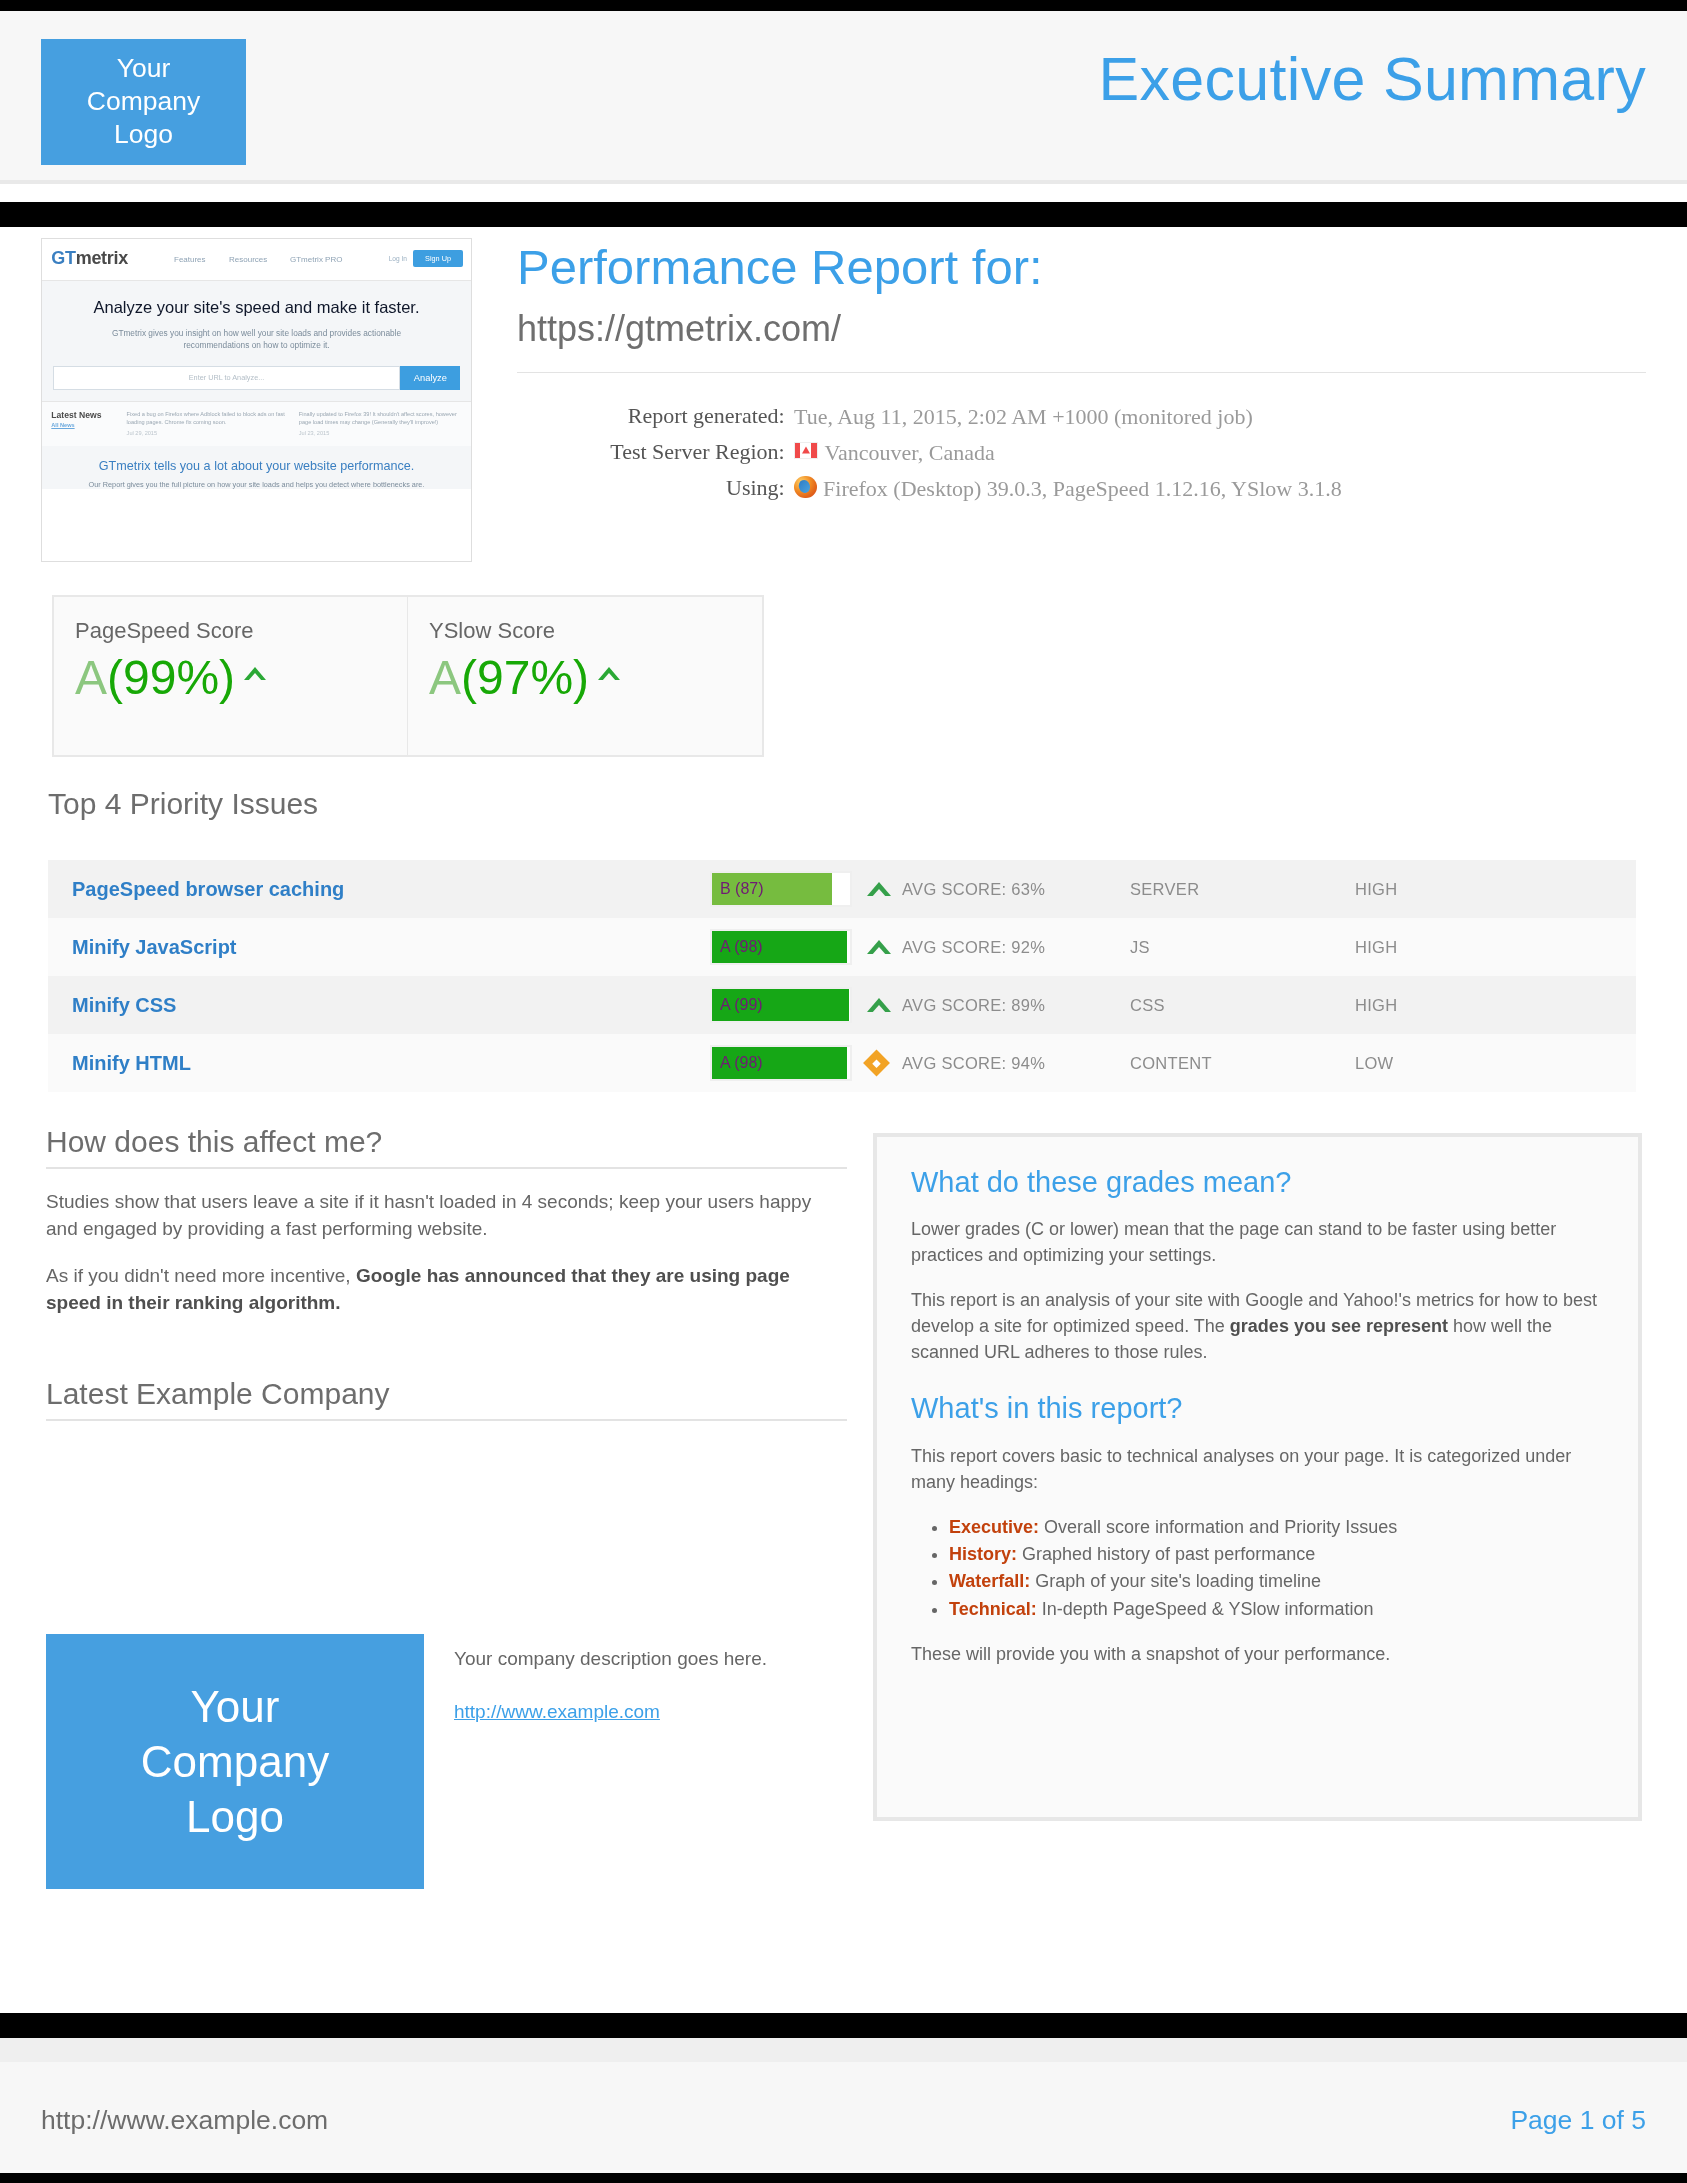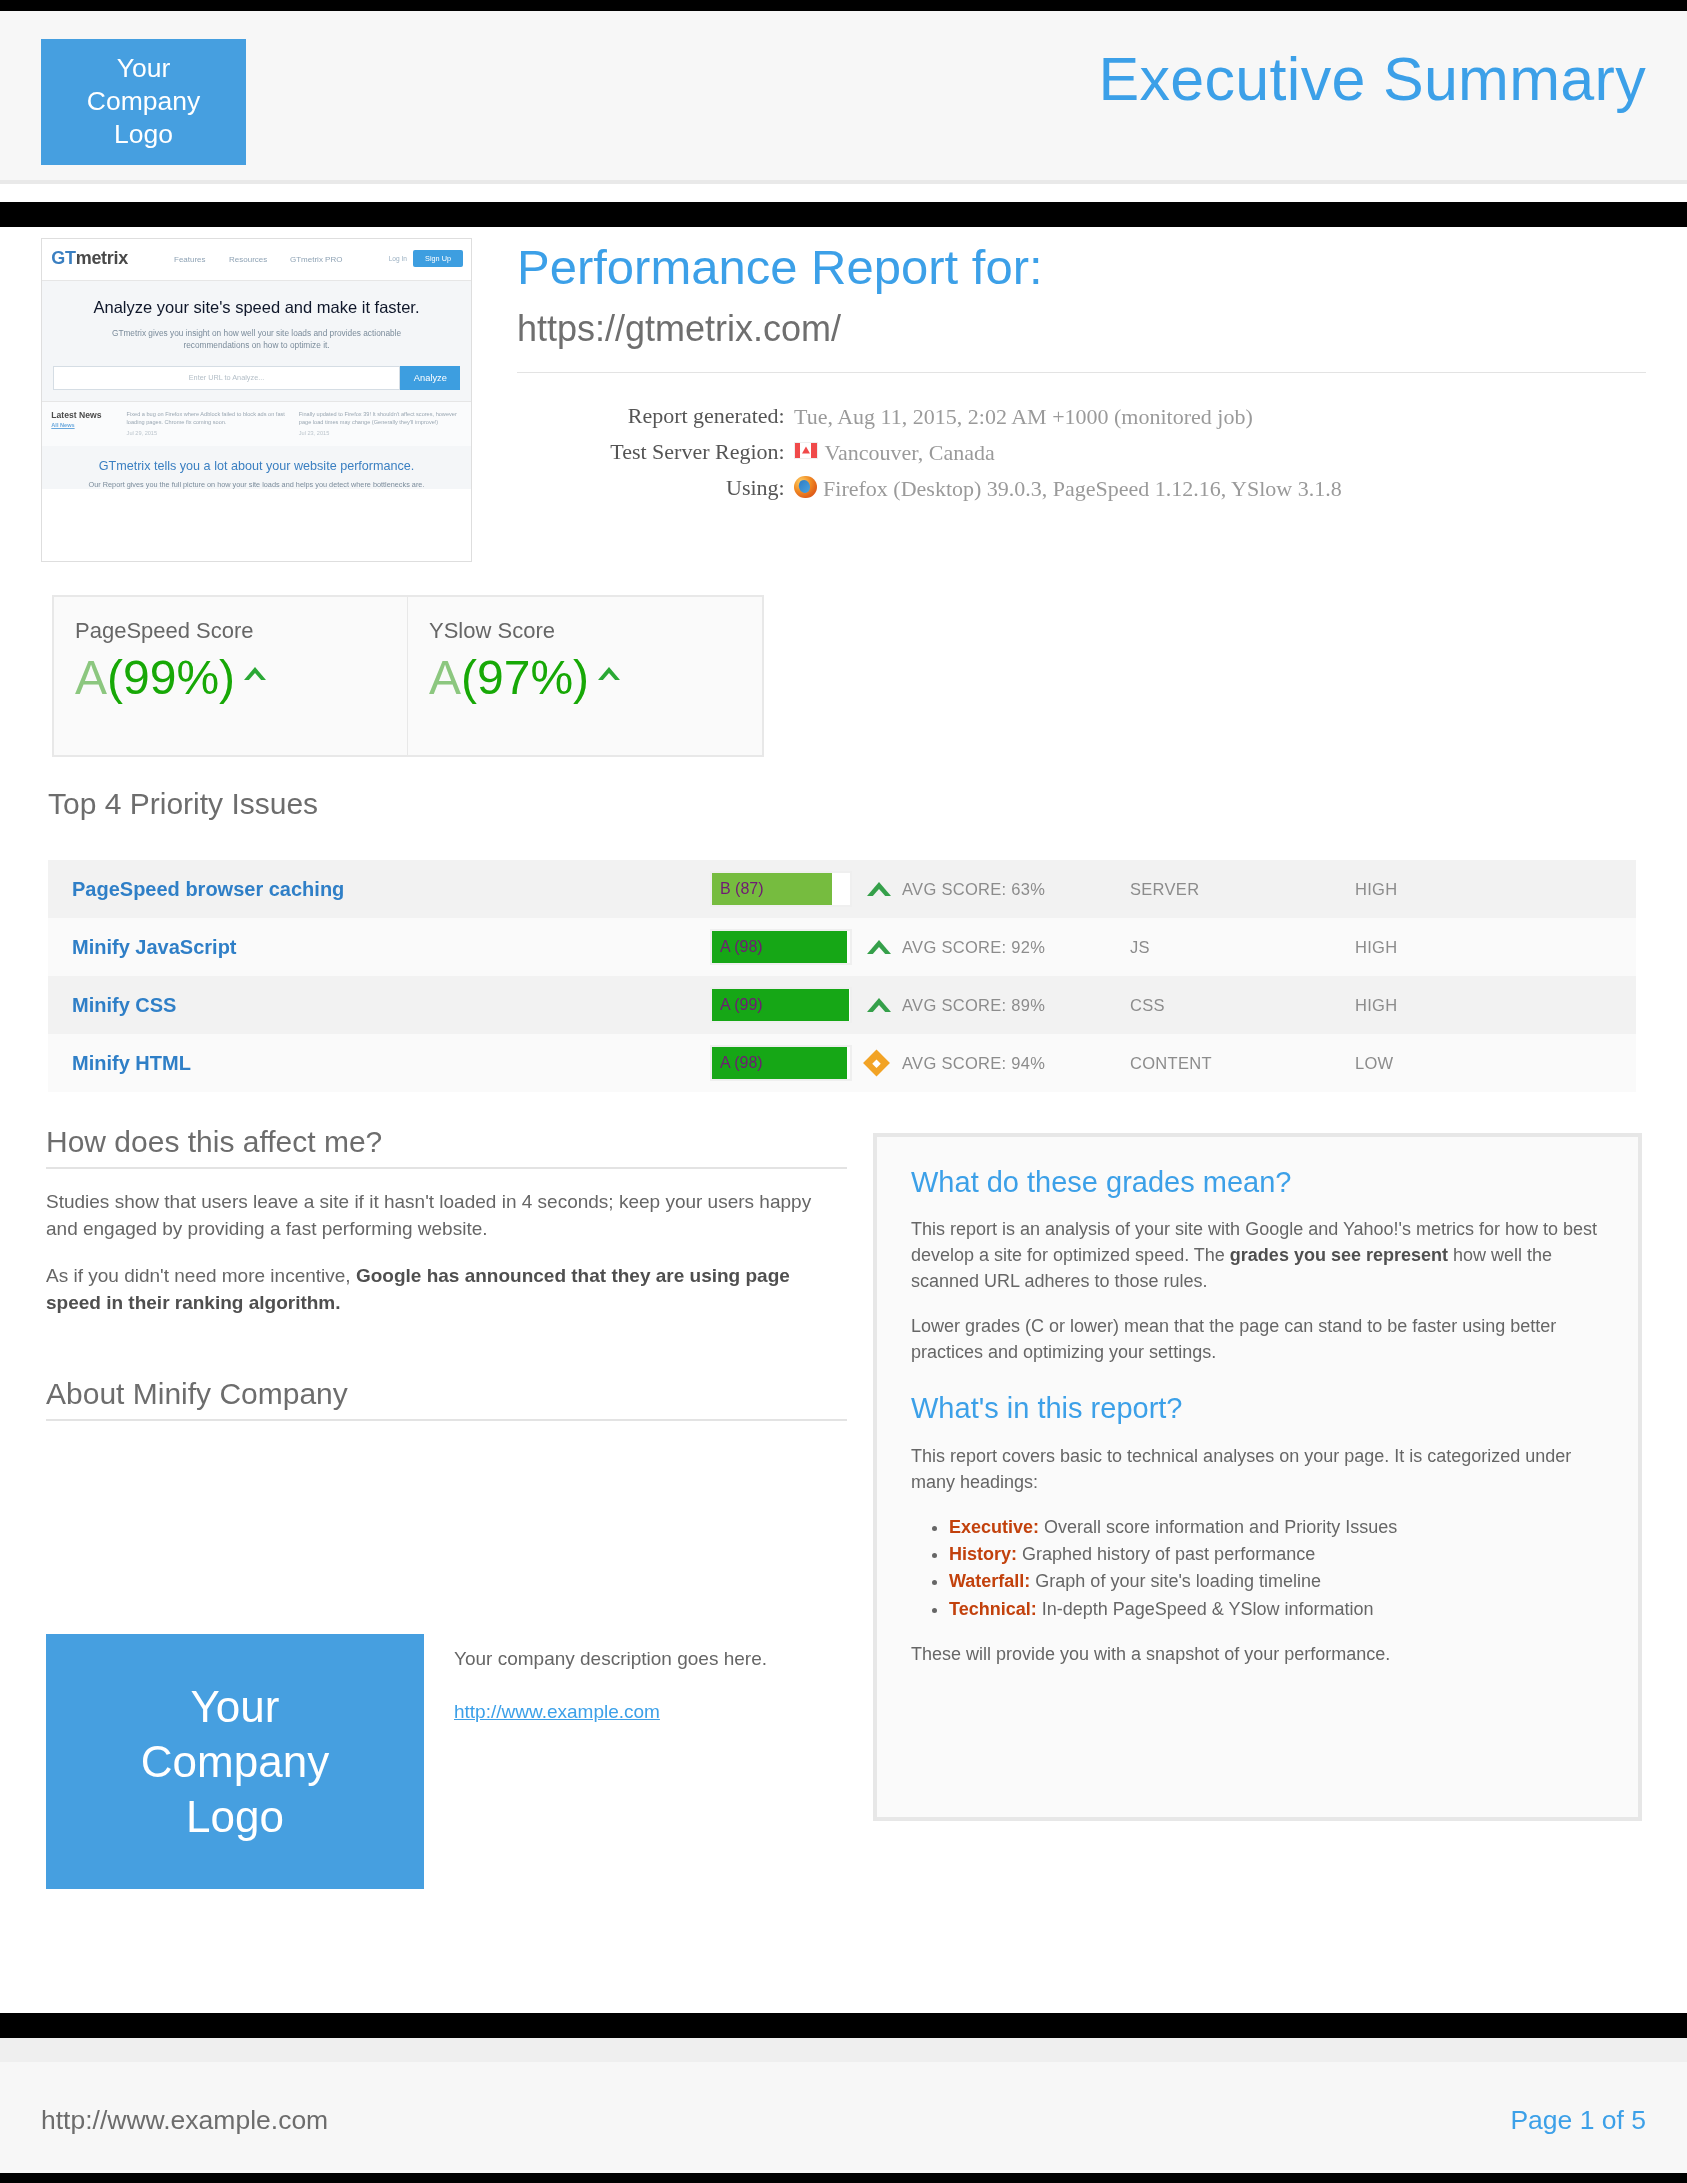--- a/index.html
+++ b/index.html
@@ -317,40 +317,40 @@
     </div>
 
   <div class="lcol">
     <div class="sec-h">How does this affect me?</div>
     <div class="sec-rule"></div>
     <p class="lp">Studies show that users leave a site if it hasn't loaded in 4 seconds; keep your users happy and engaged by providing a fast performing website.</p>
     <p class="lp"><span>As if you didn't need more incentive, </span><b>Google has announced that they are using page speed in their ranking algorithm.</b></p>
   </div>
 
   <div class="about-h">
-    <div class="sec-h">About Minify Company</div>
+    <div class="sec-h">Latest Example Company</div>
     <div class="sec-rule"></div>
   </div>
 
   <div class="company">
     <div class="clogo">
       <span>Your</span>
       <span>Company</span>
       <span>Logo</span>
     </div>
     <div class="cdesc">
       <p>Your company description goes here.</p>
       <a class="clink" href="#">http://www.example.com</a>
     </div>
   </div>
 
   <div class="rpanel">
     <div class="rp-h">What do these grades mean?</div>
+    <p class="rp-p">Lower grades (C or lower) mean that the page can stand to be faster using better practices and optimizing your settings.</p>
     <p class="rp-p"><span>This report is an analysis of your site with Google and Yahoo!'s metrics for how to best develop a site for optimized speed. The </span><b>grades you see represent</b><span> how well the scanned URL adheres to those rules.</span></p>
-    <p class="rp-p">Lower grades (C or lower) mean that the page can stand to be faster using better practices and optimizing your settings.</p>
     <div class="rp-h2">What's in this report?</div>
     <p class="rp-p">This report covers basic to technical analyses on your page. It is categorized under many headings:</p>
     <ul class="rp-ul" id="rp-list">
         <li><b>Executive:</b><span> Overall score information and Priority Issues</span></li>
         <li><b>History:</b><span> Graphed history of past performance</span></li>
         <li><b>Waterfall:</b><span> Graph of your site's loading timeline</span></li>
         <li><b>Technical:</b><span> In-depth PageSpeed &amp; YSlow information</span></li>
       </ul>
     <p class="rp-p">These will provide you with a snapshot of your performance.</p>
   </div>

